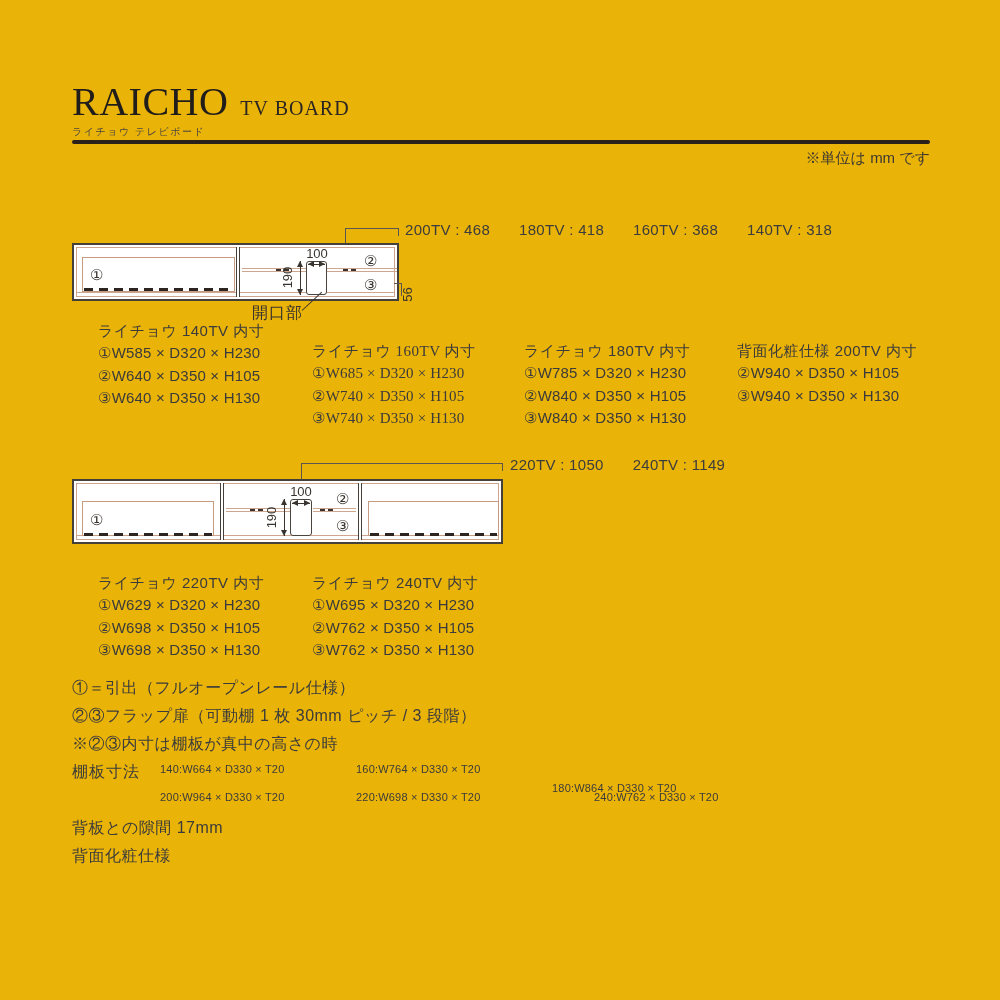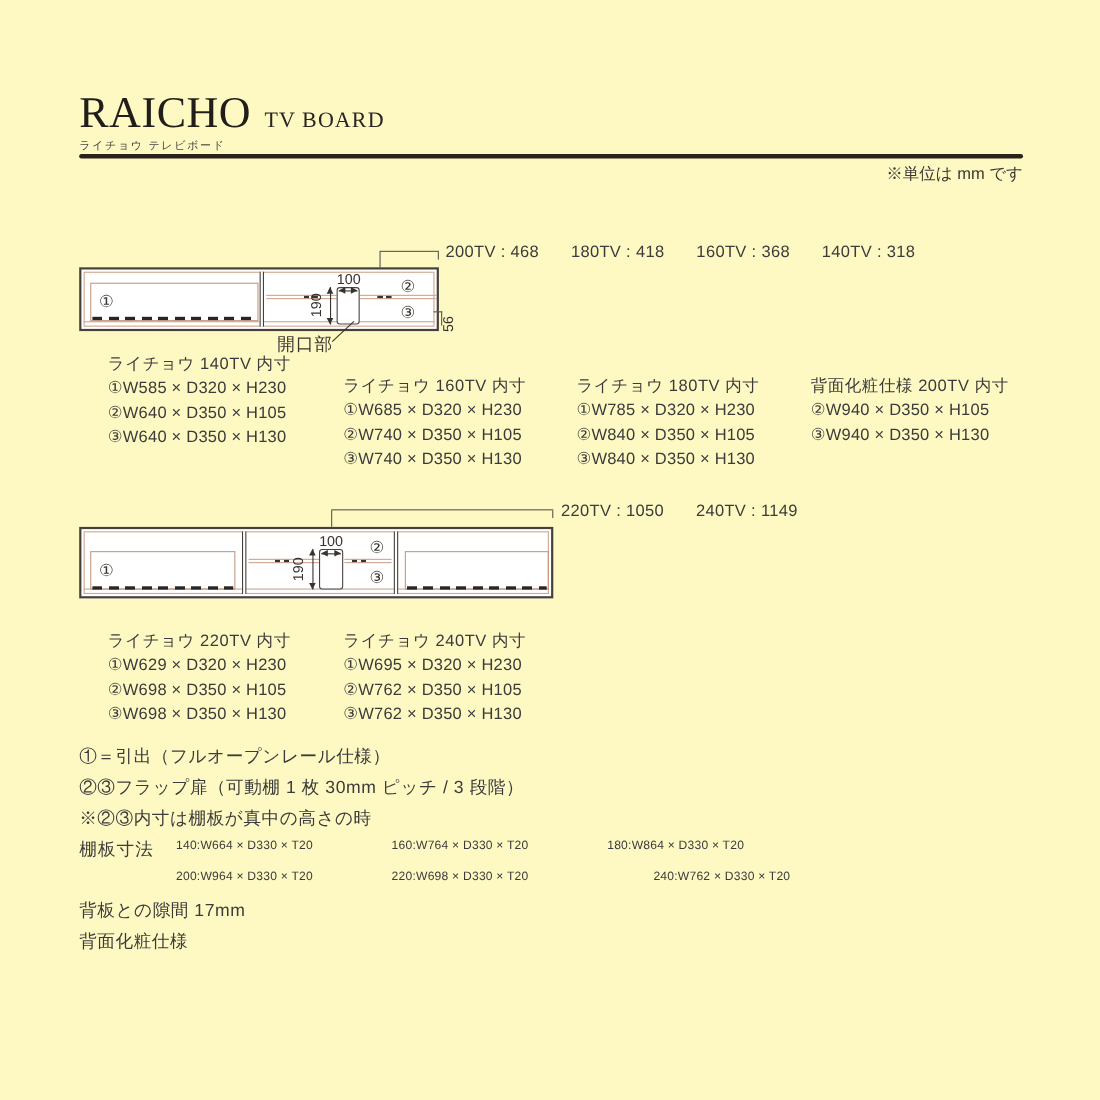--- a/index.html
+++ b/index.html
@@ -3,21 +3,21 @@
 <meta charset="utf-8">
 <style>
   :root{
     --dark:#45403a;
     --dark2:#2b2420;
     --tan:#cfa58d;
     --text:#3a3a3a;
     --rule:#2a211b;
   }
   html,body{margin:0;padding:0;background:#fff;}
-  .page{position:relative;width:1000px;height:1000px;background:#fef9c3;overflow:hidden;
+  .page{position:relative;width:1000px;height:1000px;background:#eab308;overflow:hidden;
         font-family:"Liberation Sans",sans-serif;color:var(--text);}
 
   
   .brand{position:absolute;left:72px;top:82px;}
   .brand-row{display:flex;align-items:baseline;gap:12px;}
   .brand-title{font-family:"Liberation Serif",serif;font-size:40px;line-height:1;color:#211d1a;letter-spacing:.5px;}
   .brand-type{font-family:"Liberation Serif",serif;font-size:20px;color:#2a2522;letter-spacing:1px;}
   .brand-ja{font-size:10px;letter-spacing:1.5px;color:#4a4540;margin-top:3px;}
   .rule{position:absolute;left:72px;top:140px;width:858px;height:4px;background:var(--rule);border-radius:2px;}
   .unit-note{position:absolute;right:70px;top:149px;font-size:15px;color:#3c3733;}
@@ -117,21 +117,21 @@
 
   <div class="dim56-mark" style="left:394px;top:283px;"></div>
   <div class="dimlabel rot" style="left:397px;top:288px;width:20px;">56</div>
 
   <div class="spec-col" style="left:98px;top:320px;">
     <div class="spec-title">ライチョウ 140TV 内寸</div>
     <div>①W585 × D320 × H230</div>
     <div>②W640 × D350 × H105</div>
     <div>③W640 × D350 × H130</div>
   </div>
-  <div class="spec-col" style="left:312px;top:340px;">
+  <div class="spec-col" style="left:312px;top:340px;font-family:Liberation Serif, serif;">
     <div class="spec-title">ライチョウ 160TV 内寸</div>
     <div>①W685 × D320 × H230</div>
     <div>②W740 × D350 × H105</div>
     <div>③W740 × D350 × H130</div>
   </div>
   <div class="spec-col" style="left:524px;top:340px;">
     <div class="spec-title">ライチョウ 180TV 内寸</div>
     <div>①W785 × D320 × H230</div>
     <div>②W840 × D350 × H105</div>
     <div>③W840 × D350 × H130</div>
@@ -192,21 +192,21 @@
     <div>③W762 × D350 × H130</div>
   </div>
 
   <div class="note-line" style="top:678px;">①＝引出（フルオープンレール仕様）</div>
   <div class="note-line" style="top:706px;">②③フラップ扉（可動棚 1 枚 30mm ピッチ / 3 段階）</div>
   <div class="note-line" style="top:734px;">※②③内寸は棚板が真中の高さの時</div>
 
   <div class="shelf-label" style="top:762px;">棚板寸法</div>
   <div class="shelf-entry" style="left:160px;top:763px;">140:W664 × D330 × T20</div>
   <div class="shelf-entry" style="left:356px;top:763px;">160:W764 × D330 × T20</div>
-  <div class="shelf-entry" style="left:552px;top:763px;">180:W864 × D330 × T20</div>
+  <div class="shelf-entry" style="left:552px;top:782px;">180:W864 × D330 × T20</div>
   <div class="shelf-entry" style="left:160px;top:791px;">200:W964 × D330 × T20</div>
   <div class="shelf-entry" style="left:356px;top:791px;">220:W698 × D330 × T20</div>
   <div class="shelf-entry" style="left:552px;top:791px;margin-left:42px;">240:W762 × D330 × T20</div>
 
   <div class="note-line" style="top:818px;">背板との隙間 17mm</div>
   <div class="note-line" style="top:846px;">背面化粧仕様</div>
 
 </div>
 
 </body></html>

